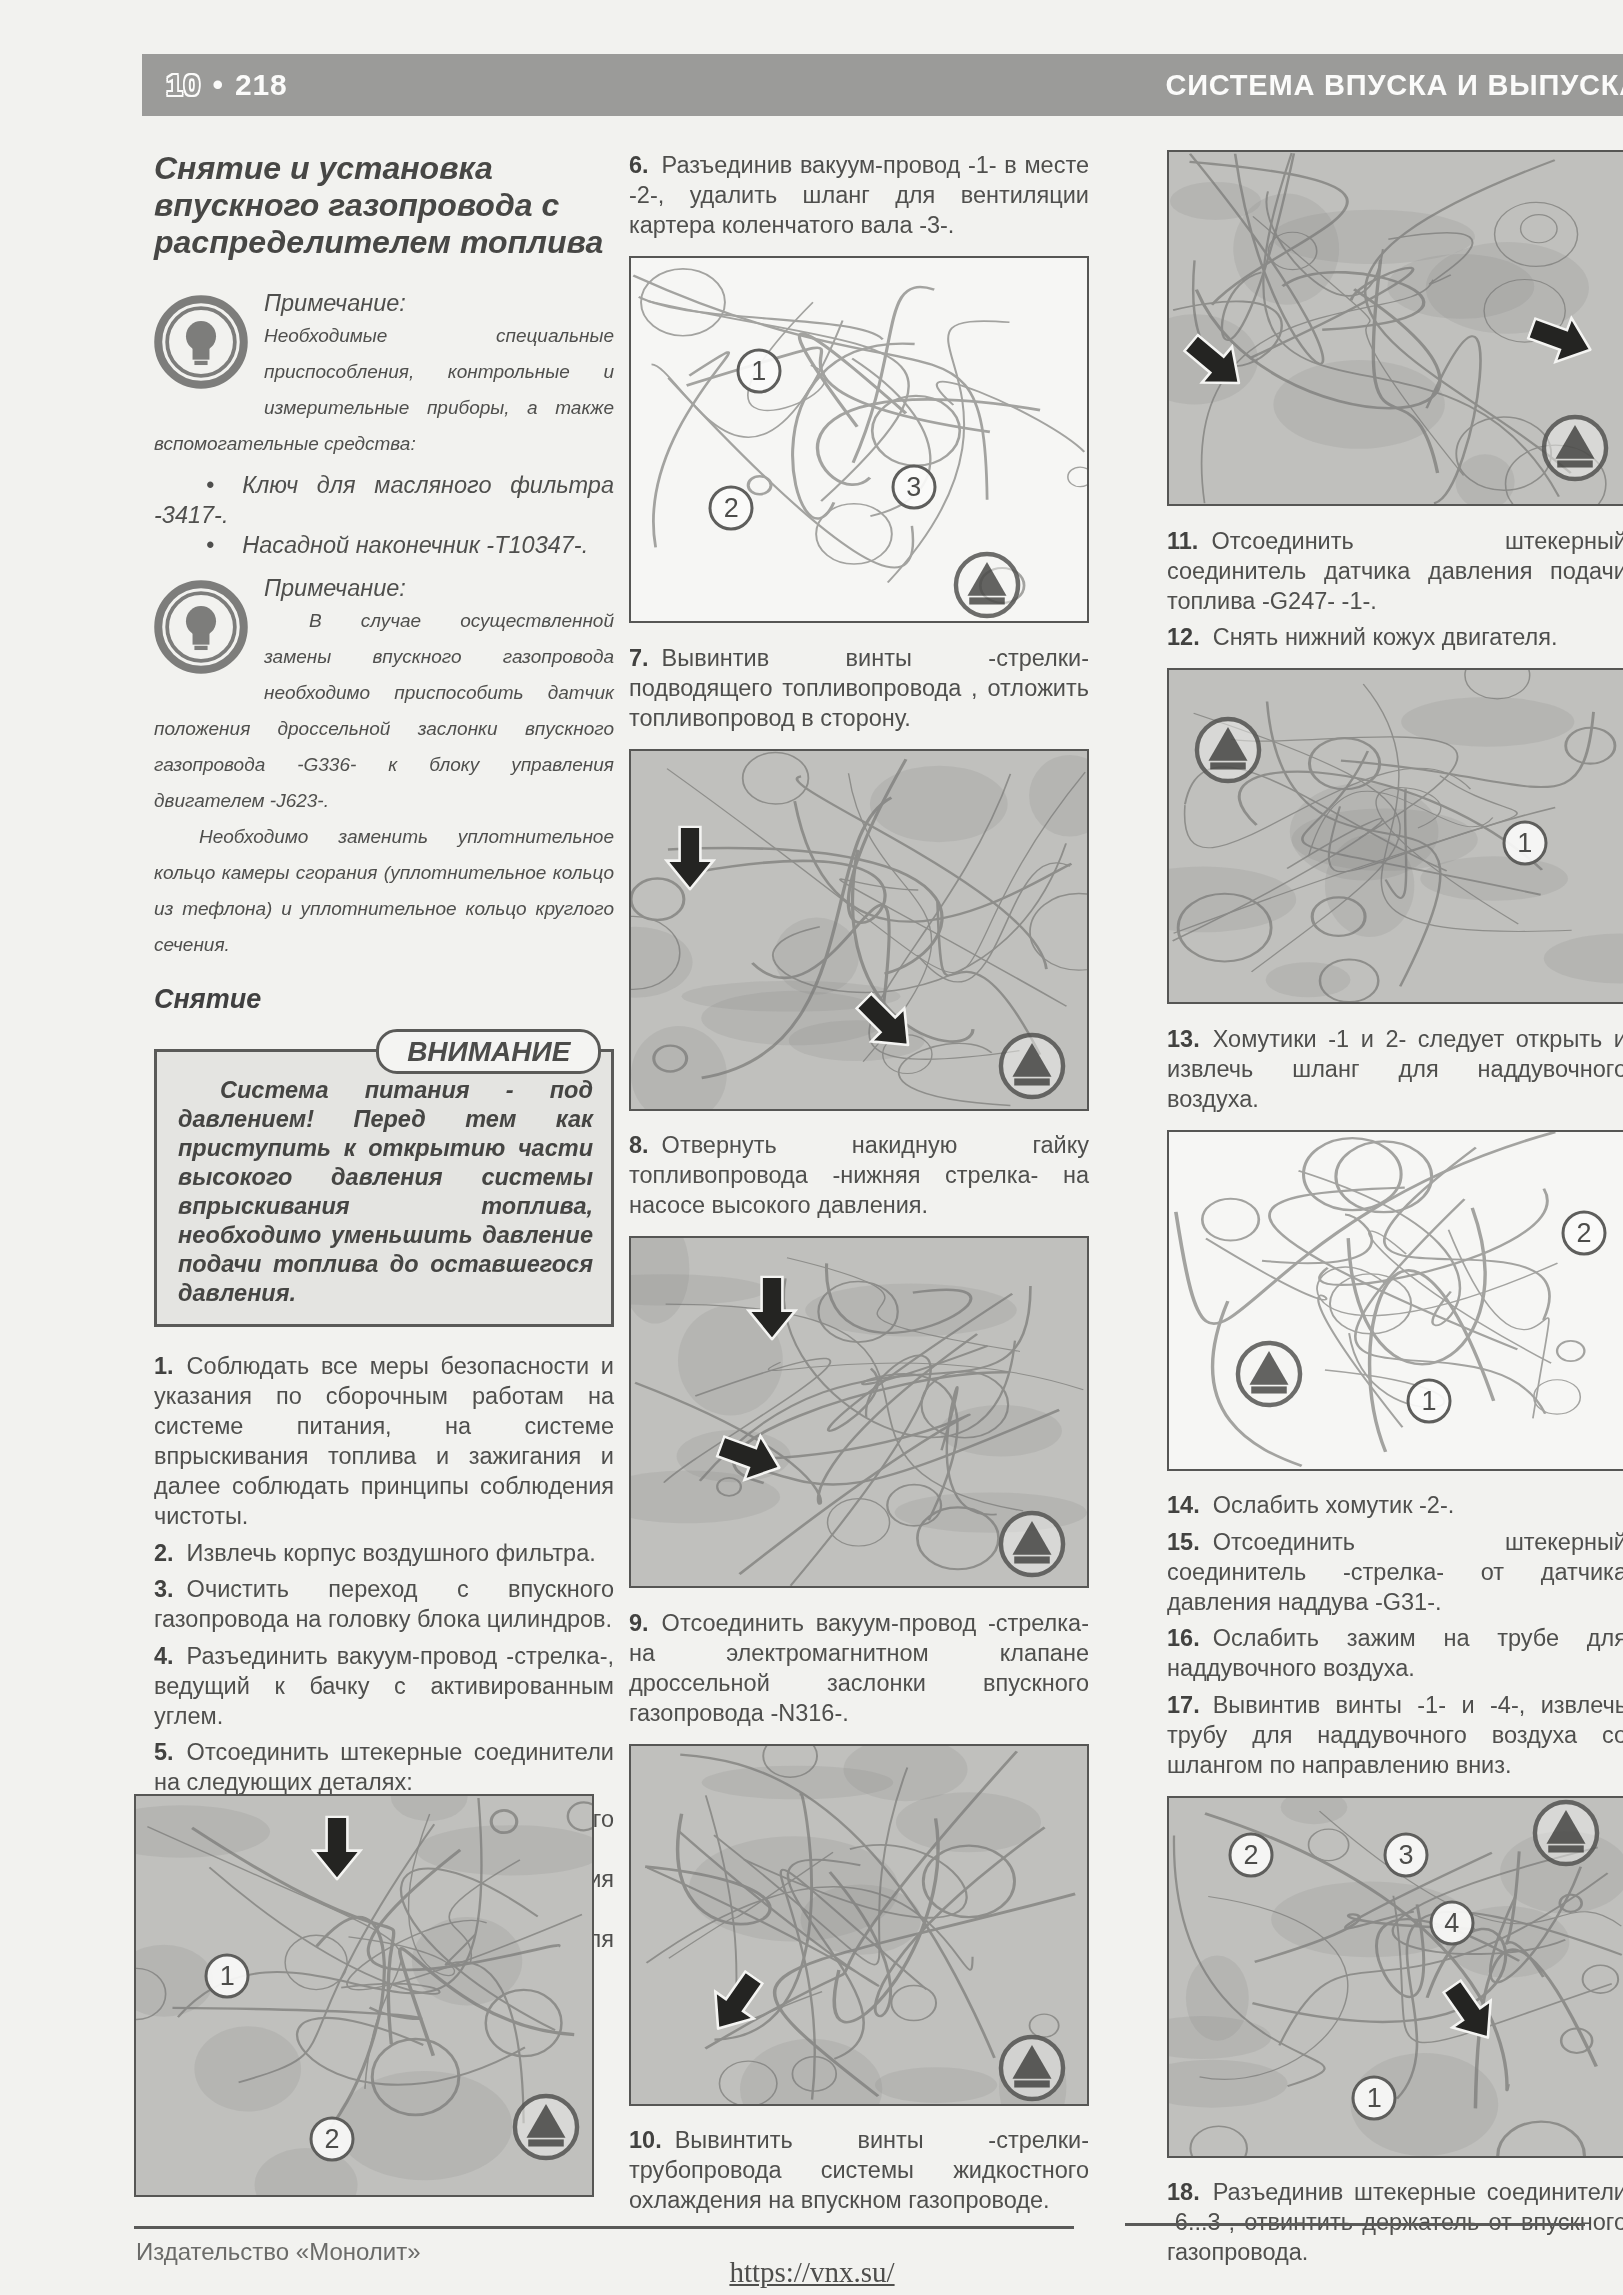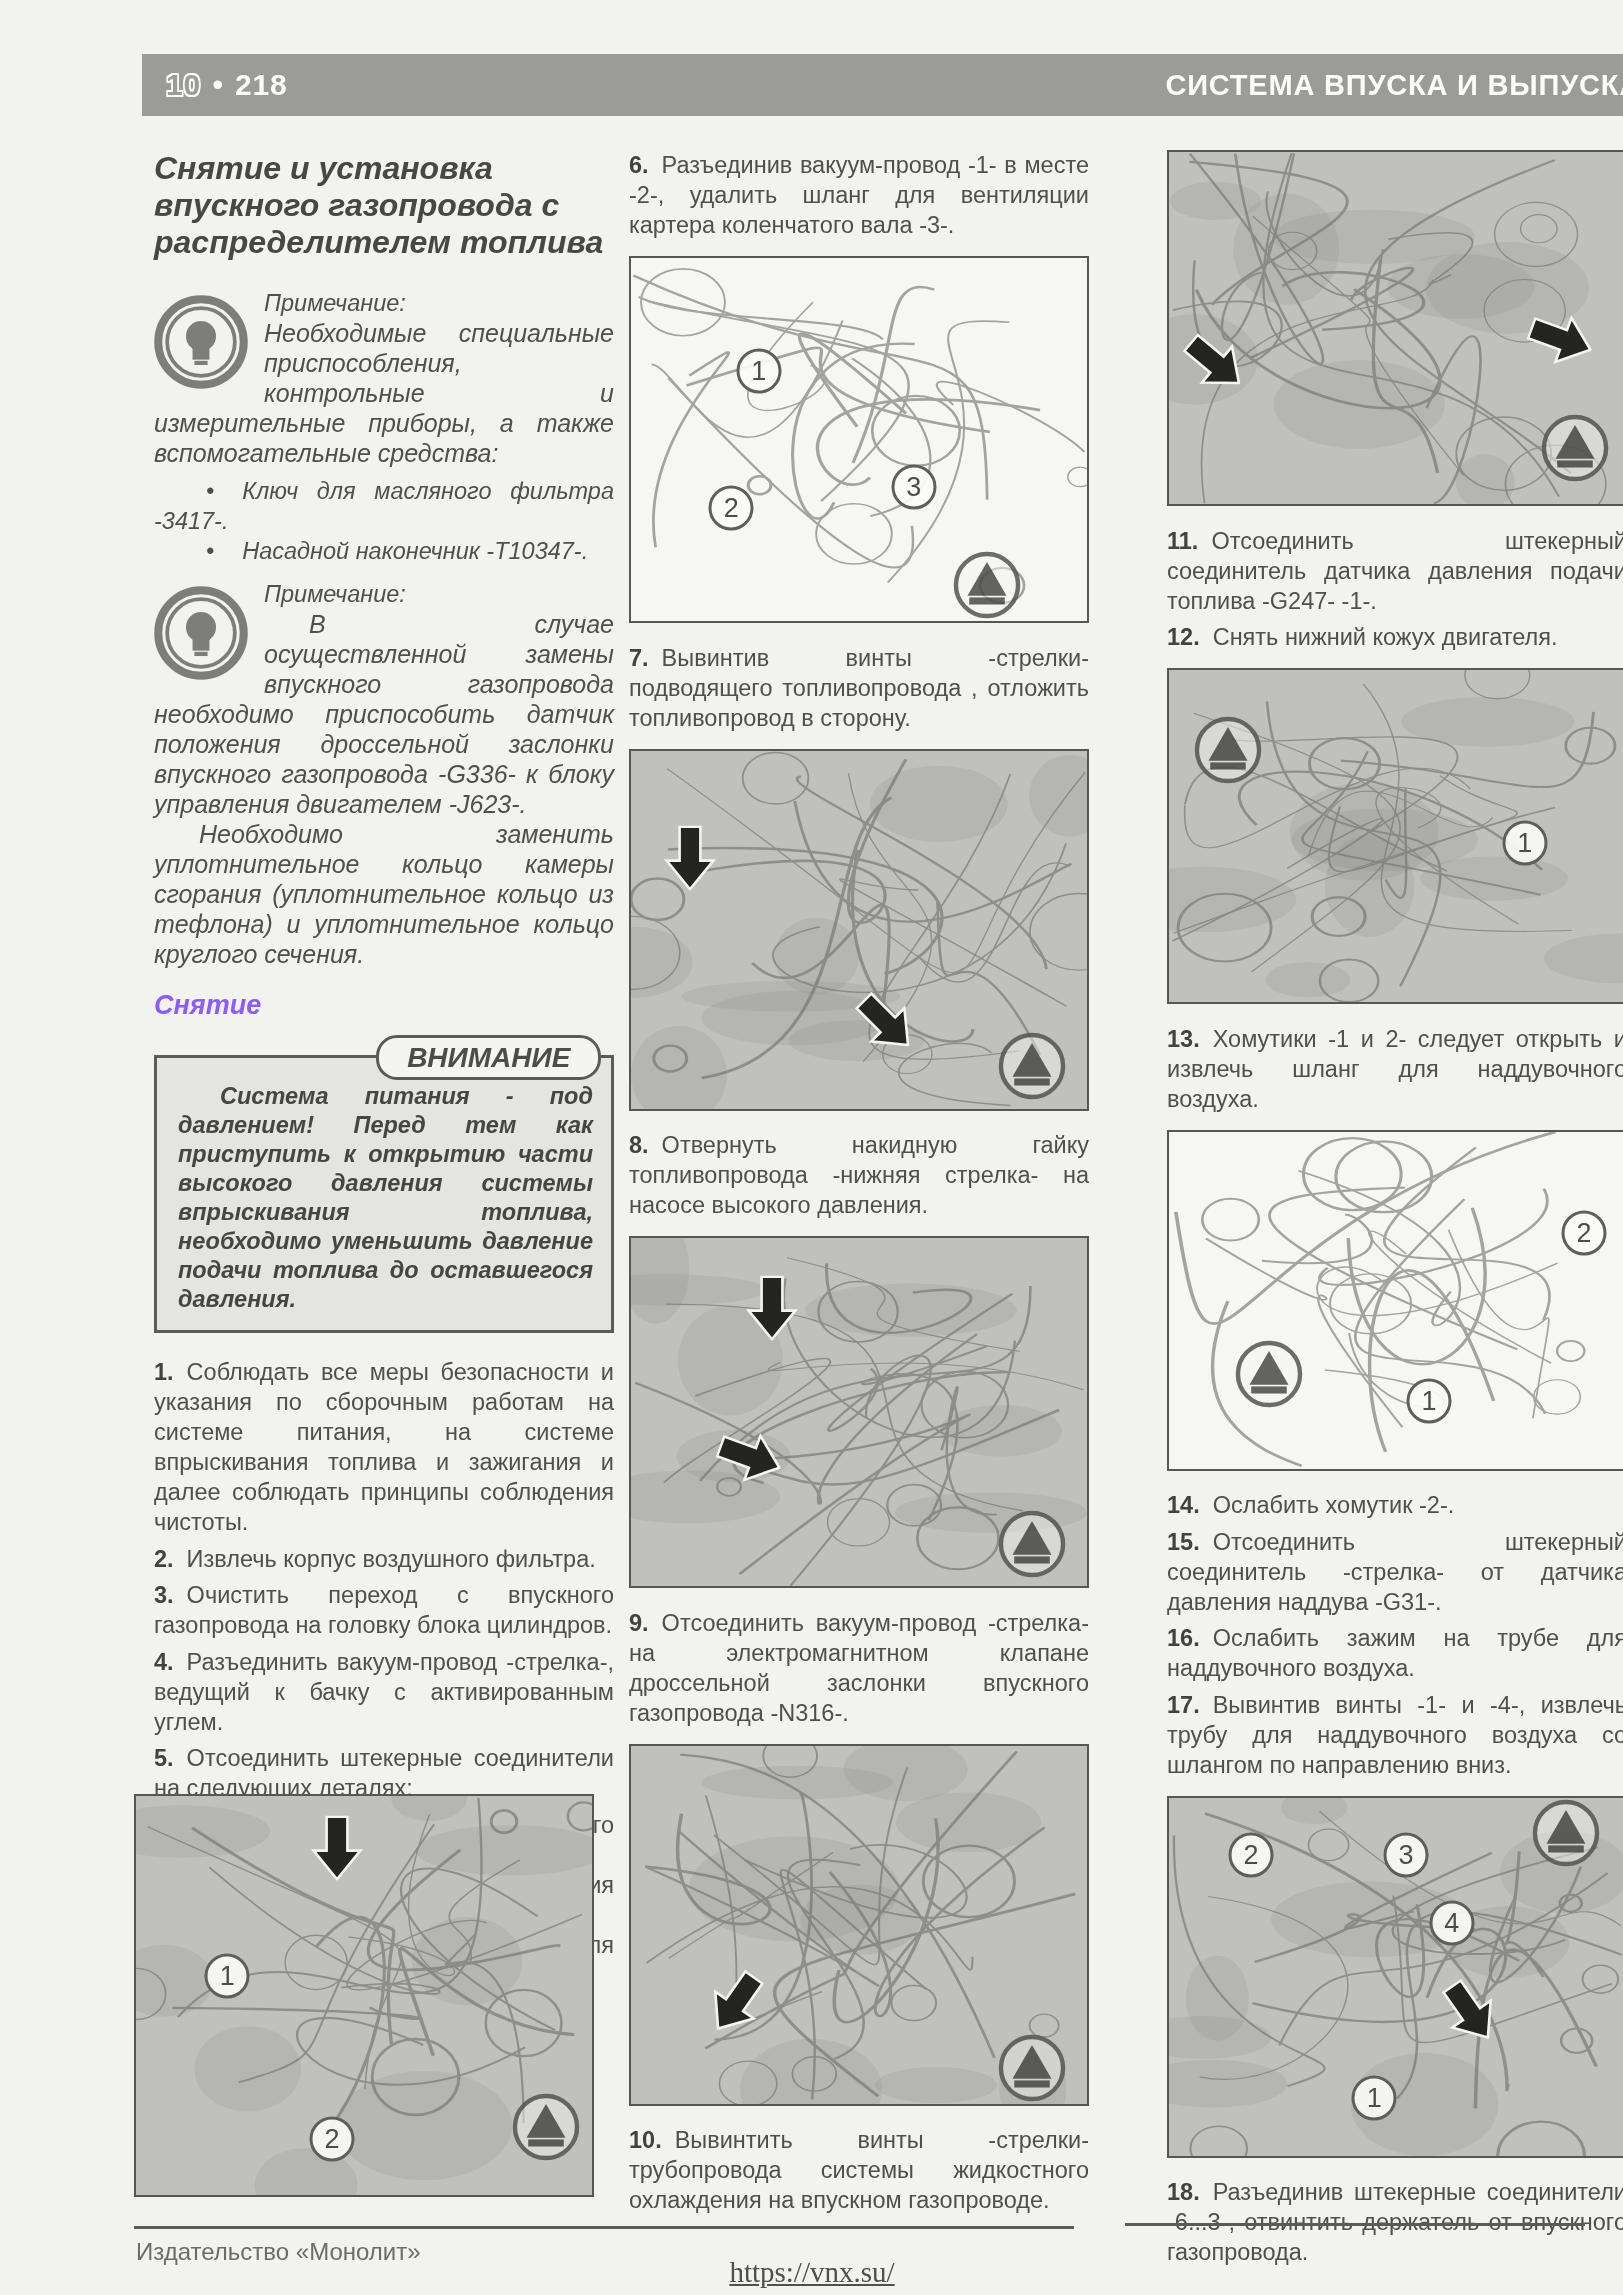--- a/index.html
+++ b/index.html
@@ -30,23 +30,23 @@
   .col{position:absolute;top:150px;width:460px;}
   .col-left{left:134px;margin-left:20px;}
   .col-mid{left:629px;}
   .col-right{left:1131px;margin-left:36px;}
 
   .h1{
     font-size:32px;line-height:1.15;font-weight:bold;font-style:italic;
     color:#47474
 5;margin:0 0 28px;color:#474745;
   }
-  .sub-h{font-size:27px;font-weight:bold;font-style:italic;margin:21px 0 19.5px;color:#8b5cf6;}
-
-  p.txt{margin:0;font-size:25px;line-height:30px;text-align:justify;}
+  .sub-h{font-size:27px;font-weight:bold;font-style:italic;margin:21px 0 19.5px;color:#404040;}
+
+  p.txt{margin:0;font-size:19px;line-height:36px;text-align:justify;}
   .it{font-style:italic;}
   .ind{text-indent:45px;}
 
   .note{margin:0 0 8px;}
   .note:after{content:"";display:block;clear:both;}
   .note-icon{
     float:left;width:94px;height:94px;margin:6.5px 16px 3.2px 0;
   }
   .note-label{margin:0;font-size:23.5px;line-height:30px;font-style:italic;}
 

